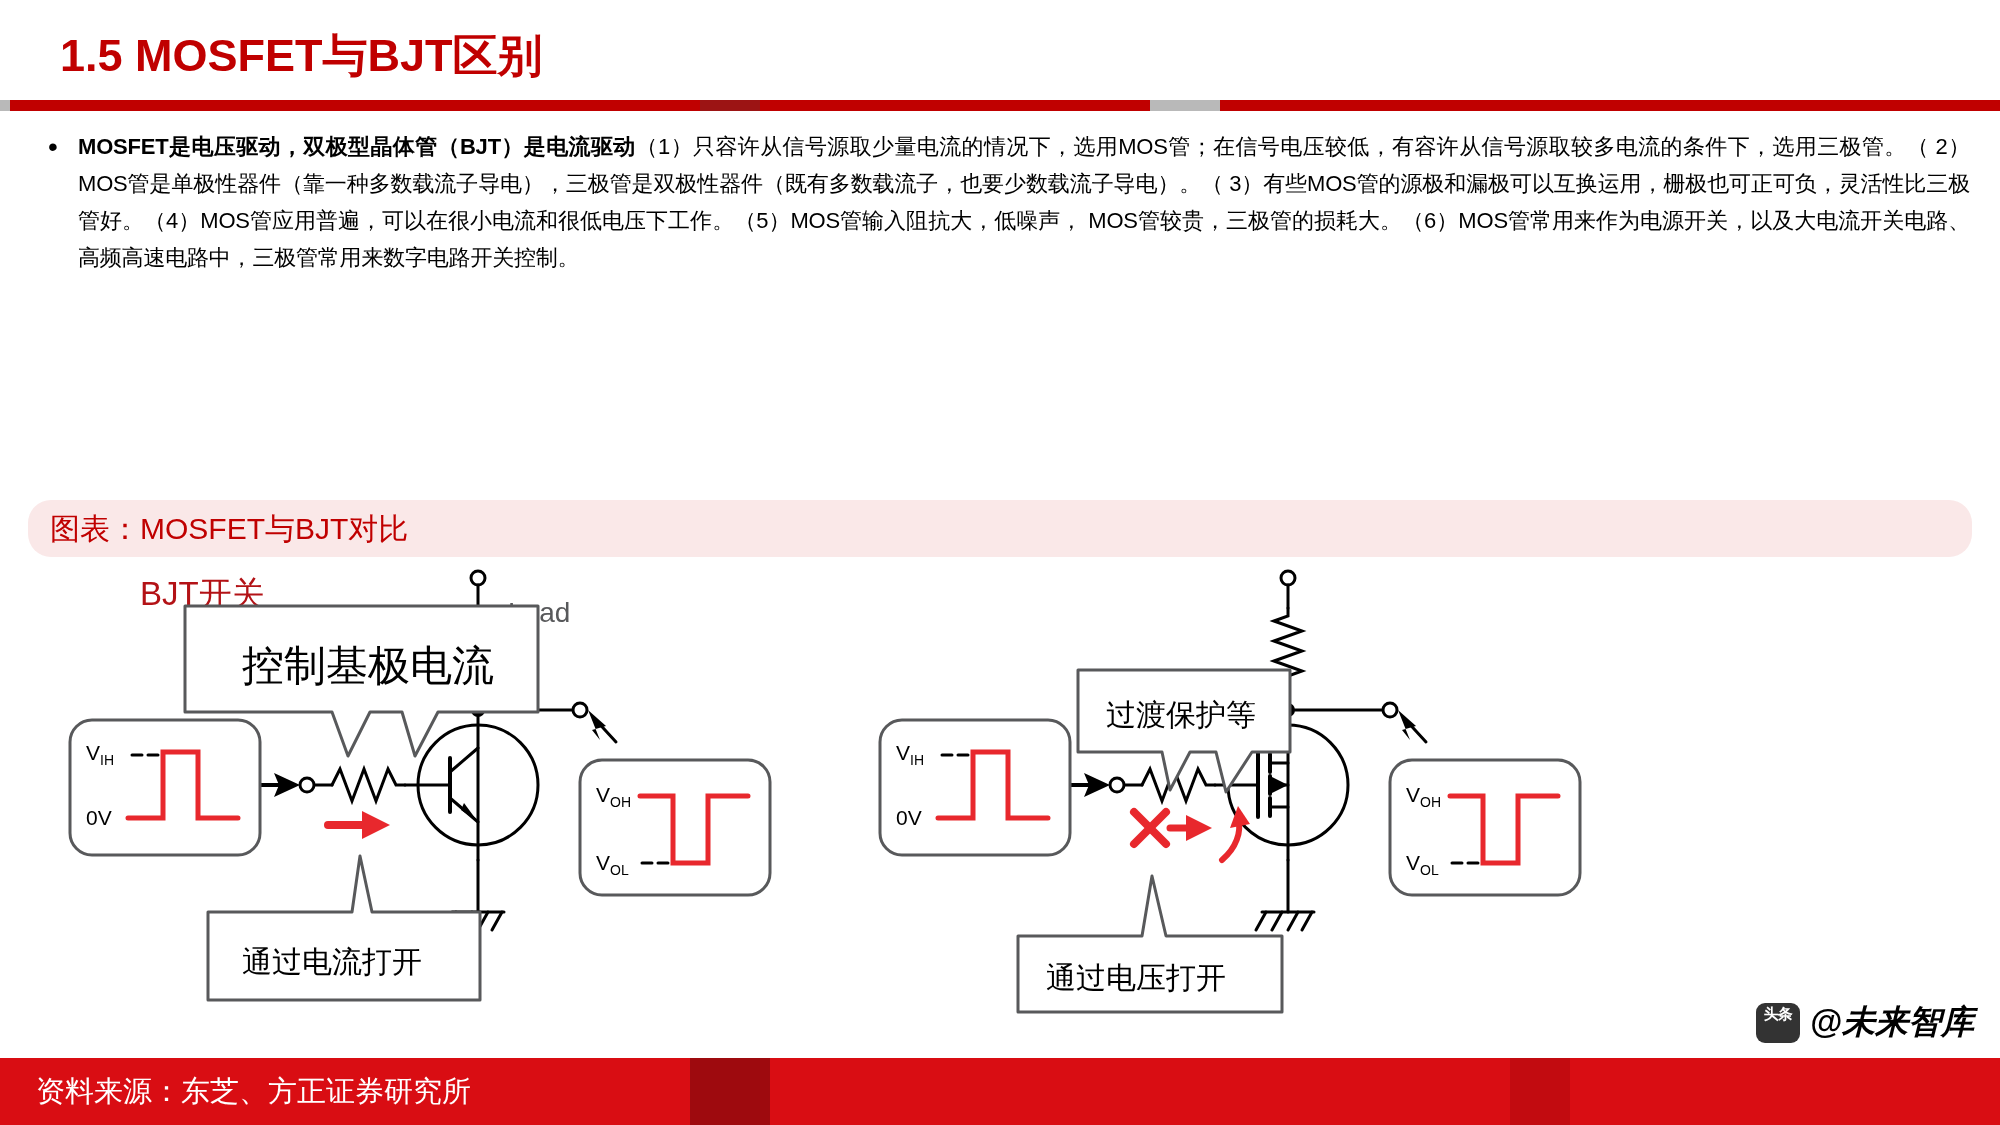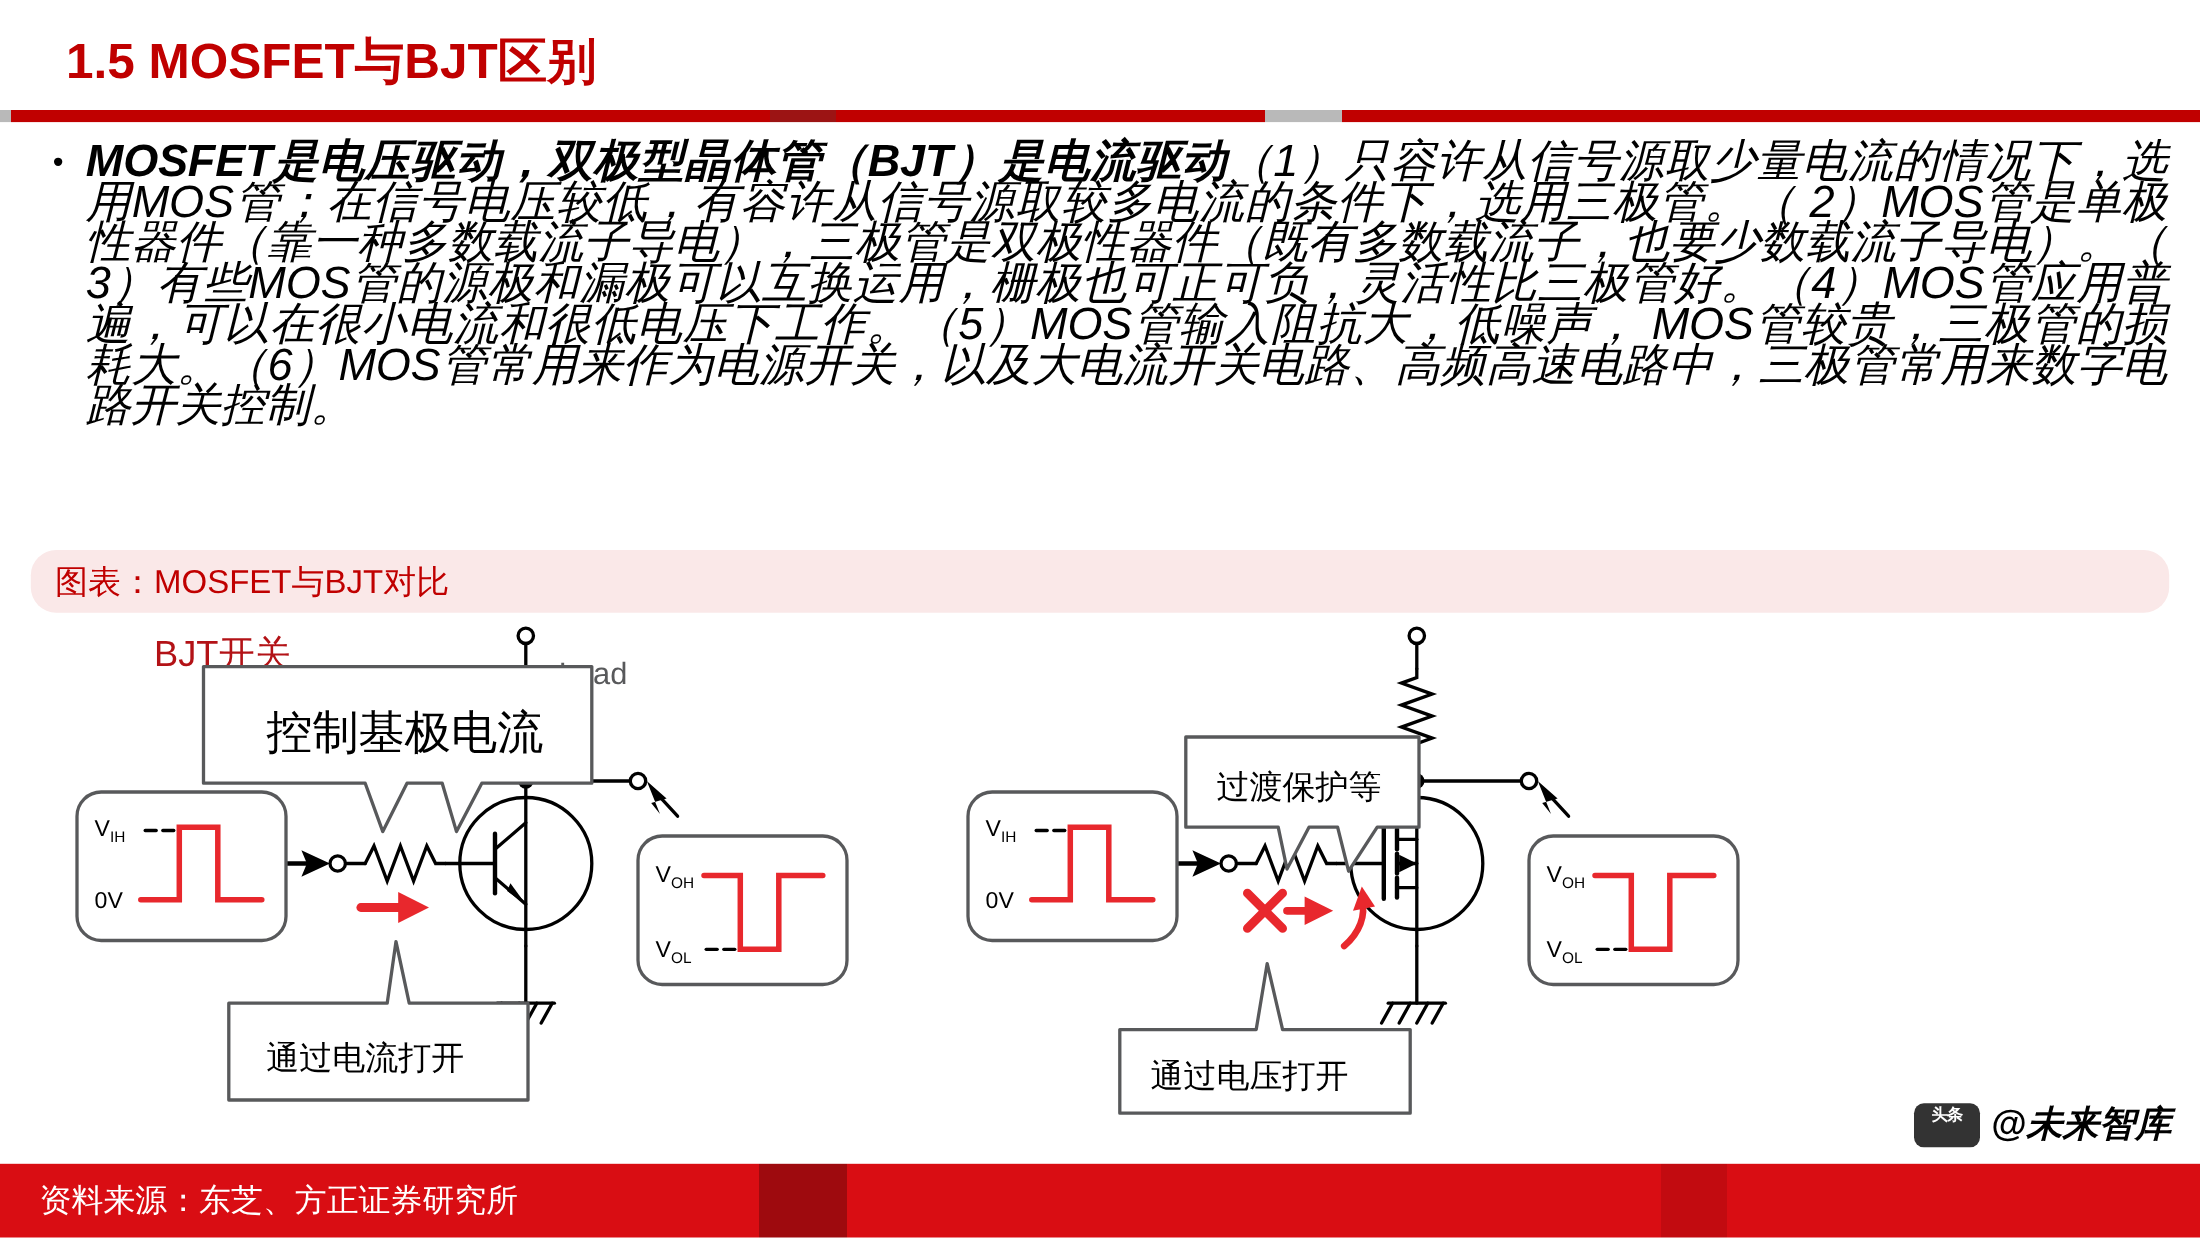--- a/index.html
+++ b/index.html
@@ -99,27 +99,26 @@
     flex: 0 0 38px;
     font-size: 28px;
     line-height: 38px;
     color: #000;
     text-align: left;
     padding-left: 8px;
     box-sizing: border-box;
   }
   #paragraph {
     flex: 1 1 auto;
-    font-size: 41px;
+    font-size: 22px;
     line-height: 37px;
     color: #000000;
     text-align: justify;
     text-justify: inter-character;
     letter-spacing: -0.2px;
-    font-style: italic;
   }
   #paragraph .lead {
     font-weight: bold;
   }
 
   
   #chart-caption-bar {
     position: absolute;
     left: 28px;
     top: 500px;
@@ -185,21 +184,21 @@
   
   #watermark {
     position: absolute;
     right: 26px;
     top: 1000px;
     display: flex;
     align-items: center;
     gap: 10px;
   }
   #wm-badge {
-    width: 60px; height: 40px;
+    width: 44px; height: 40px;
     border-radius: 9px;
     background: #333333;
     color: #ffffff;
     font-size: 15px;
     line-height: 19px;
     text-align: center;
     padding-top: 1px;
     box-sizing: border-box;
     font-weight: bold;
     letter-spacing: -1px;

